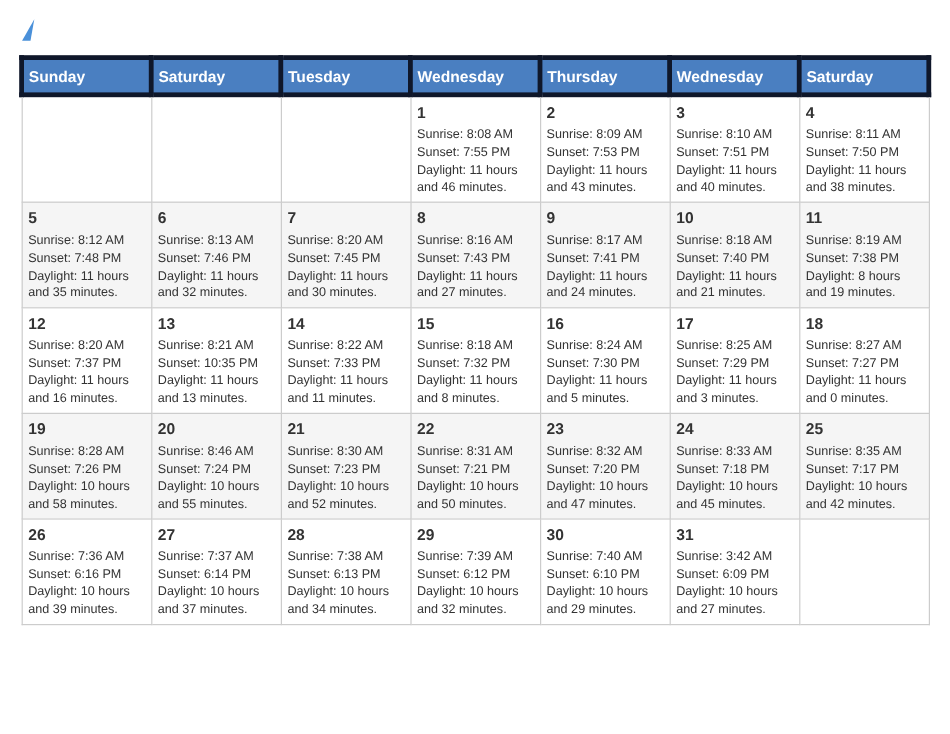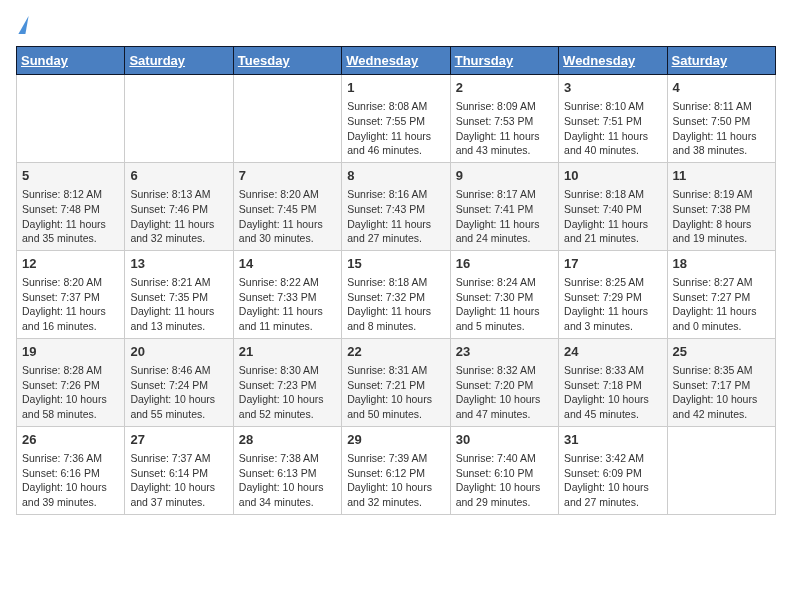--- a/index.html
+++ b/index.html
@@ -49,22 +49,21 @@
       border-collapse: collapse;
       font-size: 11px;
     }
     thead tr th {
       background-color: #4a7fc1;
       color: #fff;
       padding: 6px 4px;
       text-align: left;
       font-size: 13px;
       font-weight: bold;
-      border: 1px solid #0f172a;
-      text-decoration: underline;
+      border: 4px solid #0f172a;
     }
     tbody tr td {
       border: 1px solid #ccc;
       vertical-align: top;
       padding: 4px 5px;
       min-height: 80px;
       width: calc(100% / 7);
       color: #333;
       line-height: 1.4;
     }
@@ -196,21 +195,21 @@
       <tr>
         <td>
           <span class="day-number">12</span>
           <div class="day-info">Sunrise: 8:20 AM</div>
           <div class="day-info">Sunset: 7:37 PM</div>
           <div class="day-info">Daylight: 11 hours and 16 minutes.</div>
         </td>
         <td>
           <span class="day-number">13</span>
           <div class="day-info">Sunrise: 8:21 AM</div>
-          <div class="day-info">Sunset: 7:35 PM</div>
+          <div class="day-info">Sunset: 10:35 PM</div>
           <div class="day-info">Daylight: 11 hours and 13 minutes.</div>
         </td>
         <td>
           <span class="day-number">14</span>
           <div class="day-info">Sunrise: 8:22 AM</div>
           <div class="day-info">Sunset: 7:33 PM</div>
           <div class="day-info">Daylight: 11 hours and 11 minutes.</div>
         </td>
         <td>
           <span class="day-number">15</span>

